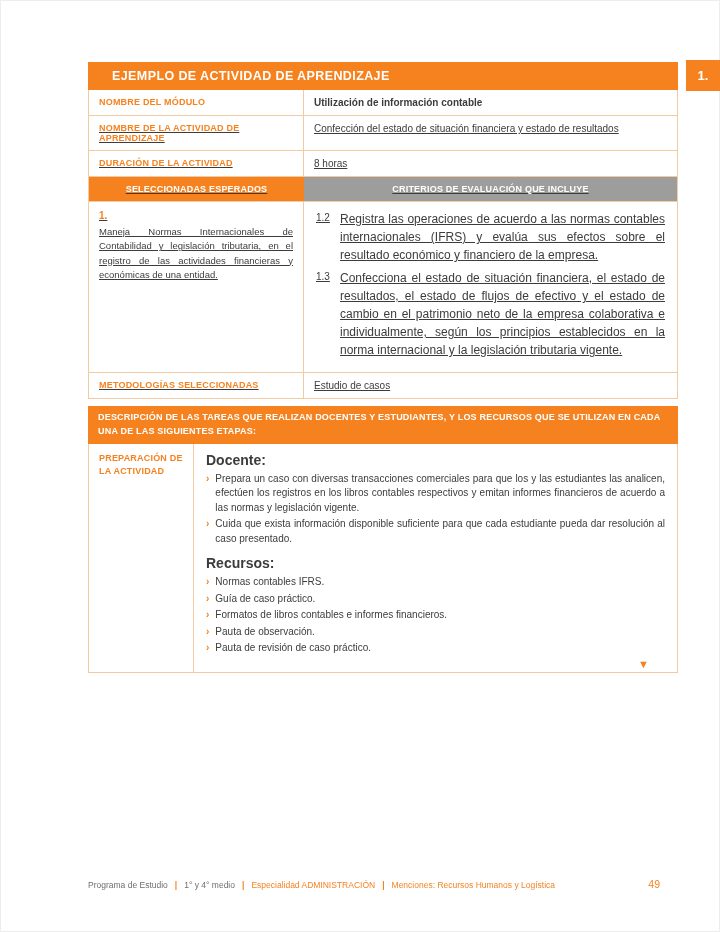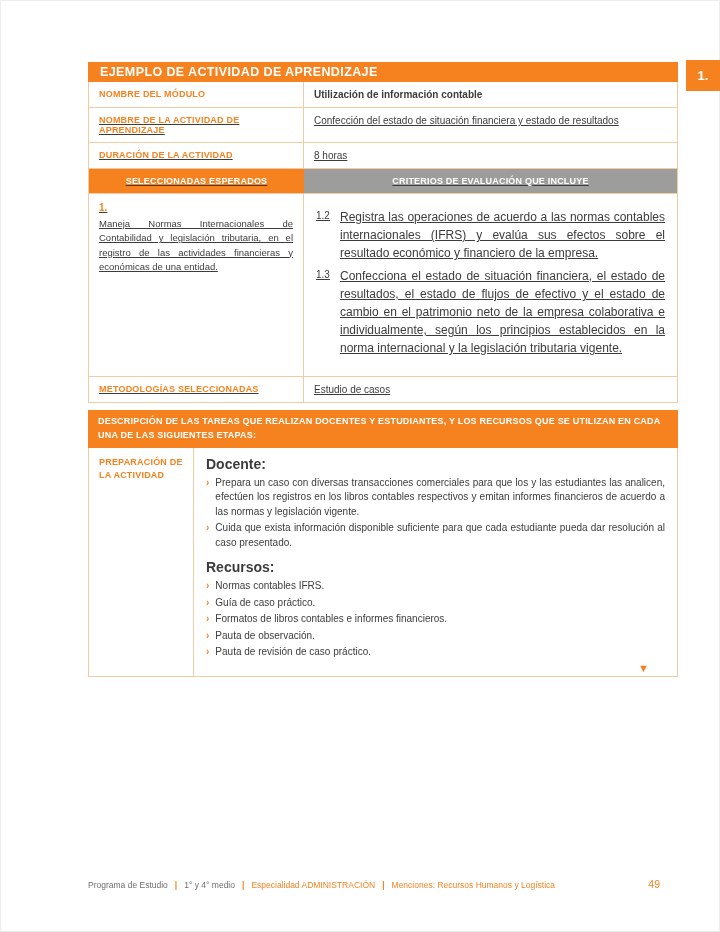--- a/index.html
+++ b/index.html
@@ -22,21 +22,21 @@
     position:absolute;top:60px;right:0;width:34px;height:31px;
     background:var(--orange);color:#fff;font-weight:bold;font-size:13px;
     display:flex;align-items:center;justify-content:center;
   }
 
   
   .doc{position:absolute;left:88px;top:62px;width:590px;}
 
   .title-bar{
     background:var(--orange);color:#fff;font-weight:bold;font-size:12.5px;
-    letter-spacing:.4px;height:20px;display:flex;align-items:center;padding-left:12px;
+    letter-spacing:.4px;height:28px;display:flex;align-items:center;padding-left:24px;
   }
 
   .tbl{border:1px solid var(--bd);border-top:0;}
   .row{display:flex;align-items:stretch;}
   .row + .row{border-top:1px solid var(--bd);text-decoration:underline;}
   .lc{width:215px;flex:0 0 215px;border-right:1px solid var(--bd);padding:7px 10px;
       color:var(--orange);font-weight:bold;font-size:9px;letter-spacing:.2px;}
   .vc{flex:1;padding:7px 10px;font-size:10px;color:var(--ink);}
   .vc.bold{font-weight:bold;}
 
@@ -44,21 +44,21 @@
       font-size:9px;letter-spacing:.2px;display:flex;align-items:center;justify-content:center;
       padding:7px 6px;text-align:center;}
   .hdr-right{flex:1;background:var(--gray);color:#fff;font-weight:bold;font-size:9px;
       letter-spacing:.2px;display:flex;align-items:center;justify-content:center;
       padding:7px 6px;text-align:center;}
 
   .ap-cell{width:215px;flex:0 0 215px;border-right:1px solid var(--bd);padding:8px 10px;}
   .ap-num{color:var(--orange);font-weight:bold;font-size:10px;margin-bottom:4px;}
   .ap-text{font-size:9.5px;line-height:1.5;text-align:justify;color:var(--ink);}
 
-  .crit-cell{flex:1;padding:14px 12px;}
+  .crit-cell{flex:1;padding:8px 12px;}
   .crit{display:flex;margin-bottom:5px;}
   .crit-num{flex:0 0 24px;font-size:10px;line-height:1.5;color:var(--ink);}
   .crit-text{flex:1;font-size:12px;line-height:1.5;text-align:justify;color:var(--ink);}
 
   .desc-bar{
     margin-top:7px;background:var(--orange);color:#fff;font-weight:bold;
     font-size:9px;letter-spacing:.2px;line-height:1.55;padding:5px 10px;
   }
 
   .tbl-bottom{position:relative;}

